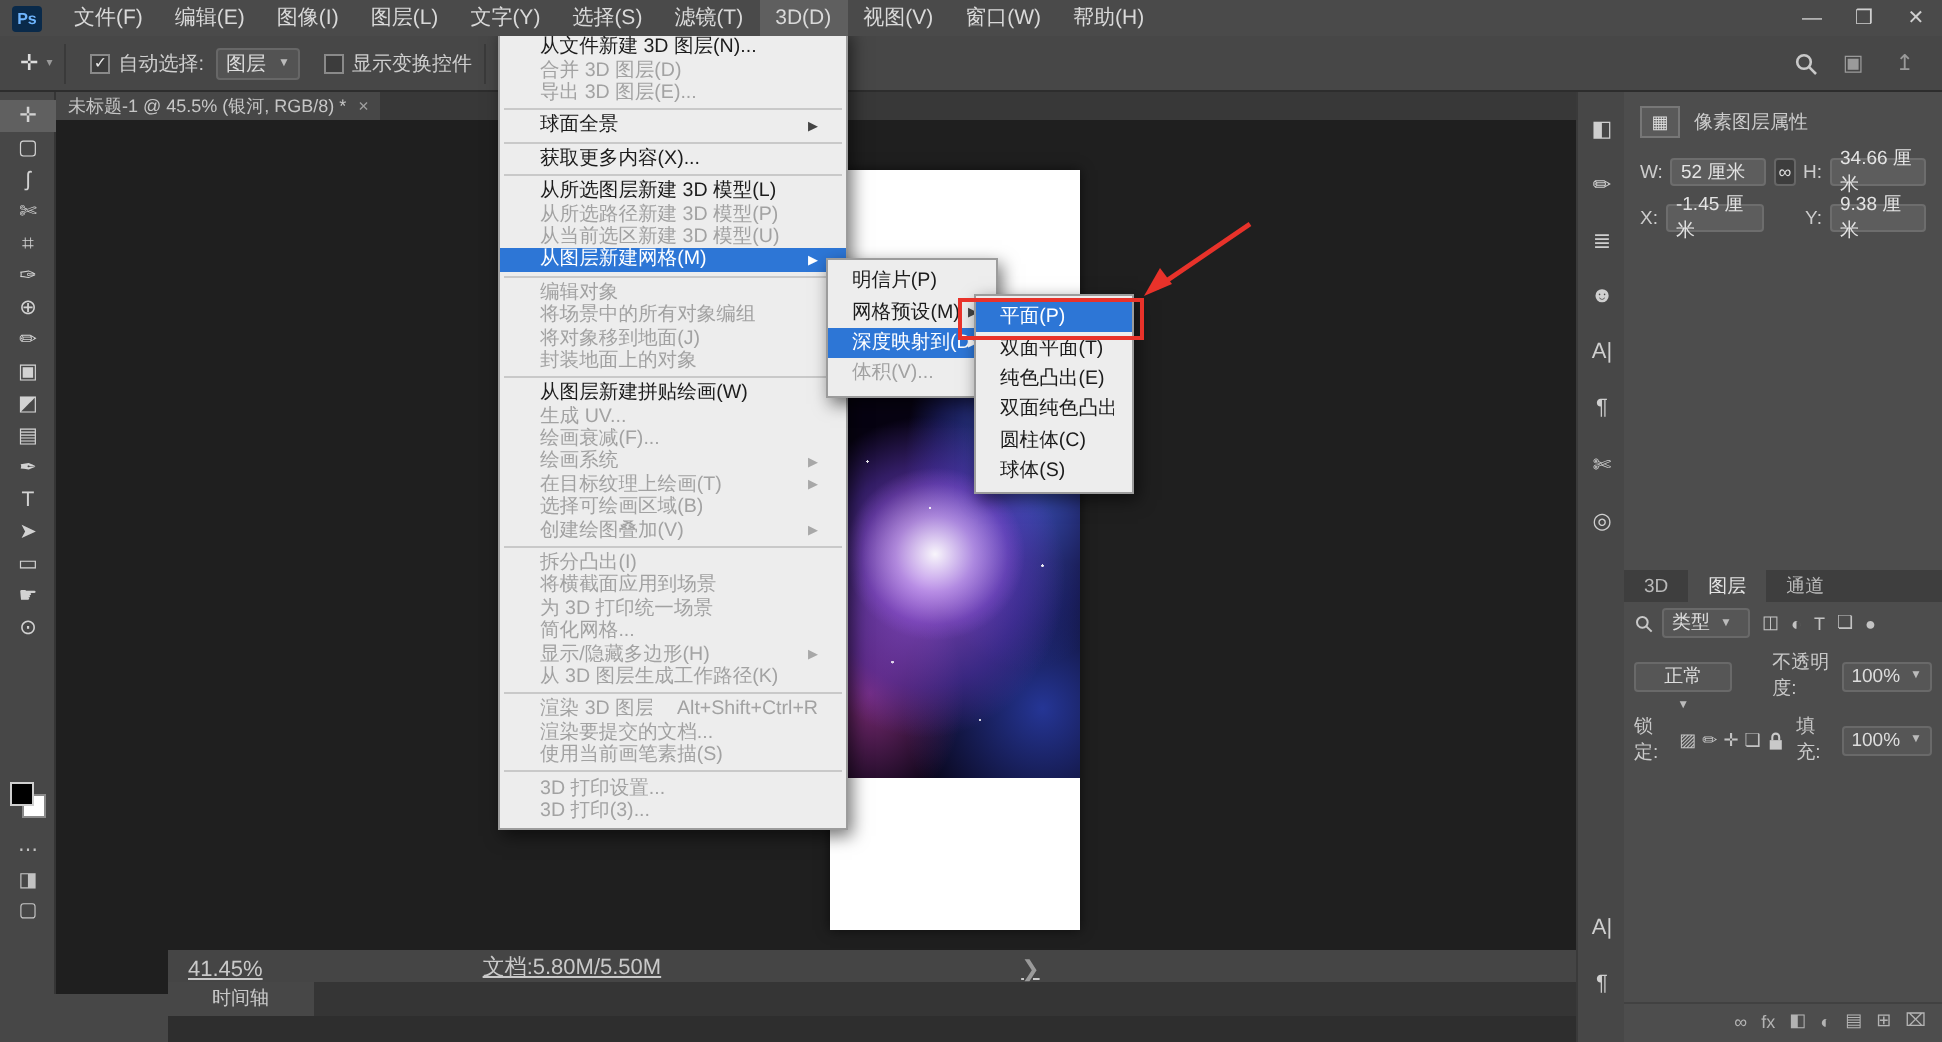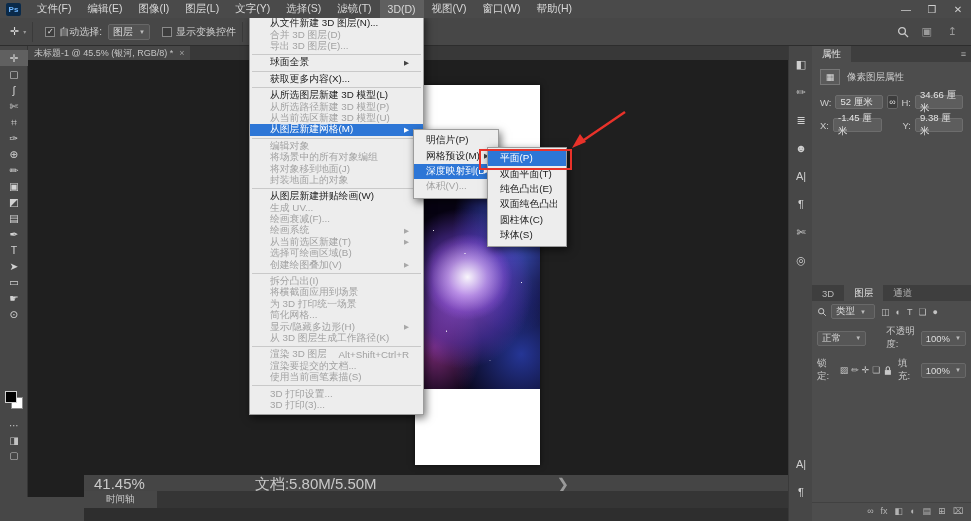--- a/index.html
+++ b/index.html
@@ -93,22 +93,22 @@
   .mini .car{font-size:6px;color:#bbb;}
   .lockicons{display:flex;gap:3px;color:#c3c3c3;font-size:9px;align-items:center;}
   .layer-row{display:flex;align-items:center;gap:6px;height:32px;padding:0 4px;border-bottom:1px solid #444;}
   .layer-row.selected{background:#5e5e5e;}
   .lthumb{width:26px;height:26px;border:1px solid #9a9a9a;background:#fff;}
   #layers-footer{position:absolute;bottom:2px;left:0;width:100%;display:flex;justify-content:flex-end;gap:7px;
                  padding:3px 8px;color:#b3b3b3;font-size:9px;border-top:1px solid #414141;align-items:center;}
   .eyebox{width:16px;display:flex;justify-content:center;}
   
   #status-left-block{left:0;top:497px;width:84px;height:24px;background:#474747;z-index:6;}
-  #statusbar{left:84px;top:475px;width:704px;height:16px;background:#454545;display:flex;align-items:flex-start;
-             color:#c9c9c9;font-size:15px;z-index:5;}
+  #statusbar{left:84px;top:475px;width:704px;height:16px;background:#454545;display:flex;align-items:flex-end;
+             color:#c9c9c9;font-size:11px;z-index:5;text-decoration:underline;}
   #statusbar .zoom{padding:0 10px;}
   #statusbar .docinfo{margin-left:100px;}
   #statusbar .chev{margin-left:180px;color:#9a9a9a;}
   #timeline-row{left:84px;top:491px;width:704px;height:17px;background:#353535;z-index:5;display:flex;}
   #timeline-tab{background:#474747;color:#c9c9c9;font-size:9.5px;padding:0 22px;display:flex;align-items:center;height:17px;}
   #bottom-strip{left:0;top:508px;width:788px;height:13px;background:#2e2e2e;z-index:4;}
   #toolbar-bottom-pad{left:0;top:46px;width:28px;height:475px;background:#474747;z-index:2;}
   svg{display:block;}
 </style>
 </head>
@@ -295,21 +295,21 @@
       <span class="lbl">生成 UV...</span>
     </div>
     <div class="item disabled">
       <span class="lbl">绘画衰减(F)...</span>
     </div>
     <div class="item disabled">
       <span class="lbl">绘画系统</span>
       <span class="arr">▶</span>
     </div>
     <div class="item disabled">
-      <span class="lbl">从当前选区新建(T)</span>
+      <span class="lbl">在目标纹理上绘画(T)</span>
       <span class="arr">▶</span>
     </div>
     <div class="item disabled">
       <span class="lbl">选择可绘画区域(B)</span>
     </div>
     <div class="item disabled">
       <span class="lbl">创建绘图叠加(V)</span>
       <span class="arr">▶</span>
     </div>
     <div class="msep"></div>
@@ -405,24 +405,20 @@
       <div class="item">✄</div>
       <div class="item">◎</div>
     </div>
   <div id="dock-icons2">
       <div class="item">A|</div>
       <div class="item">¶</div>
     </div>
 </div>
 
 <div id="properties-panel" class="abs panel">
-  <div class="ptabbar">
-    <div class="ptab active">属性</div>
-    <span class="pmenu-icon">≡</span>
-  </div>
   <div id="props-body">
     <div id="props-head">
       <span id="props-thumb">▦</span>
       <span>像素图层属性</span>
     </div>
     <div class="frow">
       <span>W:</span>
       <span class="fbox">52 厘米</span>
       <span class="linkbtn">∞</span>
       <span>H:</span>
@@ -463,21 +459,21 @@
     <div class="lockicons" style="gap:6px;margin-left:2px;">
         <div class="fi">◫</div>
         <div class="fi">◐</div>
         <div class="fi">T</div>
         <div class="fi">❏</div>
         <div class="fi">●</div>
       </div>
   </div>
 
   <div class="lrow">
-    <div class="mini" style="width:62px;justify-content:space-between;">
+    <div class="mini" style="width:62px;justify-content:space-between;flex-direction:column;">
       <span>正常</span>
       <span class="car">▼</span>
     </div>
     <span style="margin-left:16px;">不透明度:</span>
     <div class="mini">
       <span>100%</span>
       <span class="car">▼</span>
     </div>
   </div>
 

